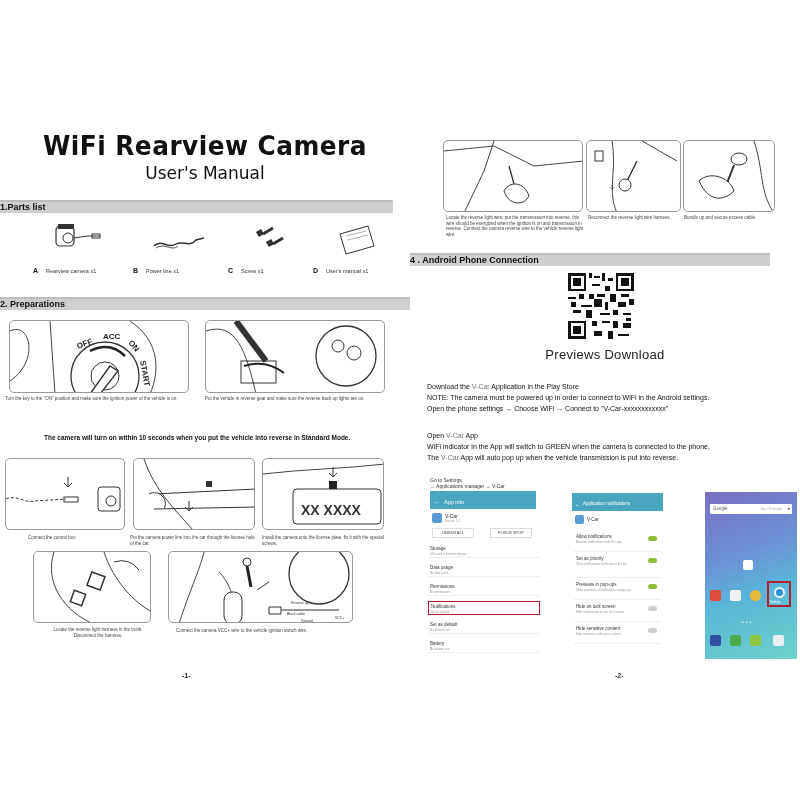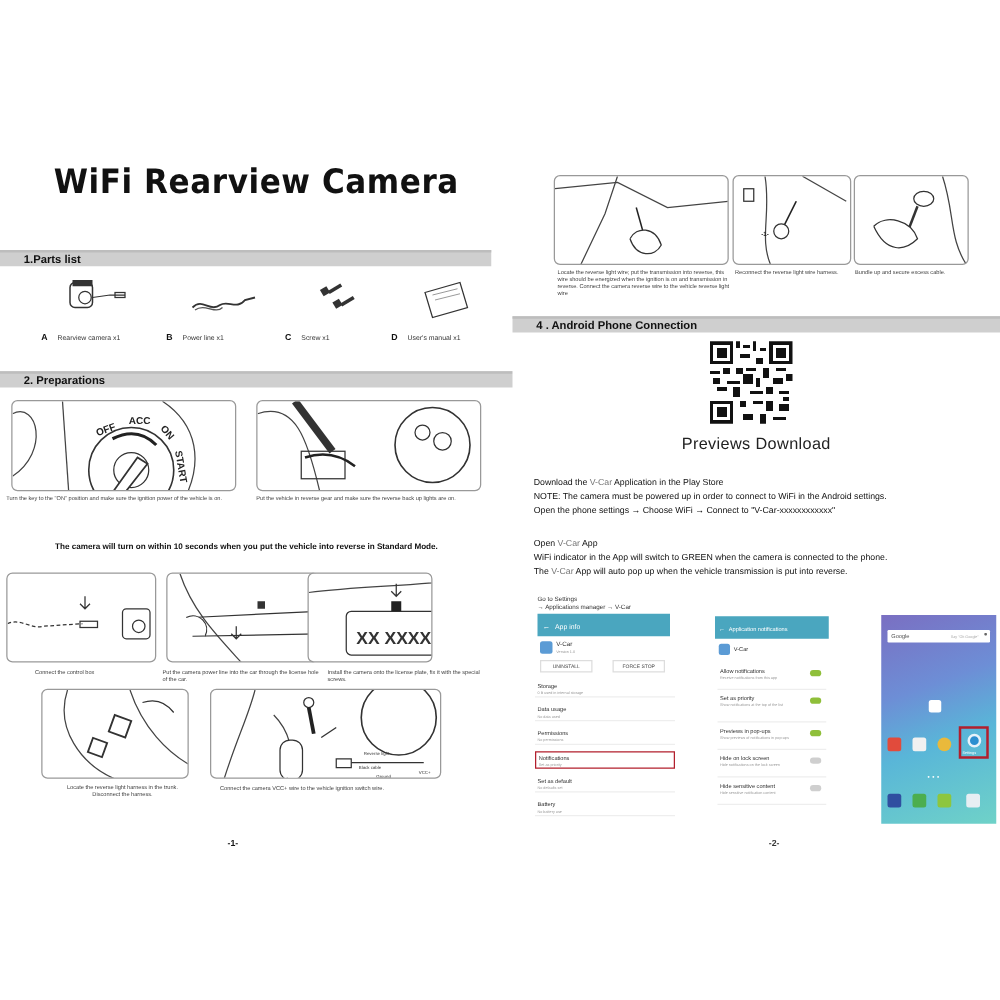--- a/index.html
+++ b/index.html
@@ -3,21 +3,21 @@
 <meta charset="utf-8">
 <style>
   *{box-sizing:border-box;margin:0;padding:0}
   html,body{width:800px;height:800px;background:#ffffff;overflow:hidden}
   body{position:relative;font-family:"Liberation Sans",sans-serif;color:#222}
   .page{position:absolute;top:0;height:800px;background:#fff}
   .p1{left:0;width:410px}
   .p2{left:410px;width:390px}
   .title{position:absolute;left:0;width:410px;top:130px;text-align:center;font-family:"DejaVu Sans",sans-serif;font-weight:bold;font-size:27px;letter-spacing:0.5px;color:#111;transform:scaleX(0.92)}
   .subtitle{position:absolute;left:0;width:410px;top:163px;text-align:center;font-family:"DejaVu Sans",sans-serif;font-size:17px;color:#111}
-  .secbar{position:absolute;height:13px;background:#cfcfcf;border-top:2px solid #bdbdbd;font-weight:bold;font-size:9px;line-height:11px;padding-left:19px;color:#111}
+  .secbar{position:absolute;height:13px;background:#cfcfcf;border-top:2px solid #bdbdbd;font-weight:bold;font-size:9px;line-height:11px;padding-left:0;color:#111}
   .part{position:absolute;top:220px;width:90px;height:60px}
   .part .ill{position:absolute;left:15px;top:0;width:60px;height:40px}
   .part .lbl{position:absolute;left:0;top:47px;font-size:5.5px;color:#333;white-space:nowrap}
   .part .lbl b{font-size:7px;margin-right:8px;color:#111}
   .panel{position:absolute;border:1.2px solid #999;border-radius:5px;background:#fff;overflow:hidden}
   .cap{position:absolute;font-size:4.5px;color:#444;line-height:5.5px}
   .intro{position:absolute;left:44px;top:434px;font-size:6.5px;font-weight:bold;color:#111}
   .pnum{position:absolute;font-size:7px;font-weight:bold;color:#111}
   .qr{position:absolute;left:158px;top:273px;width:66px;height:66px;background:#fff}
   .qrlabel{position:absolute;left:0;width:390px;top:347px;text-align:center;font-size:13px;color:#222;letter-spacing:0.3px}
@@ -27,20 +27,21 @@
   .row{position:absolute;left:4px;right:4px;height:14px;border-bottom:1px solid #eee}
   .row .t{font-size:4.5px;color:#333;position:absolute;left:2px;top:2px}
   .row .s{font-size:3px;color:#999;position:absolute;left:2px;top:8px}
   .toggle{position:absolute;right:4px;top:4px;width:9px;height:5px;border-radius:3px}
 </style>
 </head>
 <body>
 
 <div class="page p1">
   <div class="title">WiFi Rearview Camera</div>
+  <div class="subtitle">User's Manual</div>
 
   <div class="secbar" style="left:0;top:200px;width:393px">1.Parts list</div>
 
   <div class="part" style="left:33px">
     <svg class="ill" viewBox="0 0 60 40">
       <rect x="8" y="6" width="18" height="20" rx="4" fill="none" stroke="#333" stroke-width="1.2"></rect>
       <circle cx="20" cy="18" r="5" fill="none" stroke="#333"></circle>
       <rect x="10" y="4" width="16" height="5" fill="#333"></rect>
       <path d="M26 18 L40 16 L52 16" stroke="#333" fill="none"></path>
       <rect x="44" y="14" width="8" height="4" fill="none" stroke="#333"></rect>
@@ -121,21 +122,21 @@
       <path d="M10 0 C20 30 40 50 60 72" stroke="#444" fill="none"></path>
       <path d="M20 35 L122 30" stroke="#333" fill="none"></path>
       <path d="M20 50 L122 48" stroke="#333" fill="none"></path>
       <path d="M15 35 C25 30 35 40 30 50" stroke="#333" fill="#fff"></path>
       <rect x="72" y="22" width="6" height="6" fill="#333"></rect>
       <path d="M55 42 L55 52 M51 48 L55 52 L59 48" stroke="#333" fill="none"></path>
     </svg>
   </div>
   <div class="cap" style="left:130px;top:535px;width:128px">Put the camera power line into the car through the license hole of the car.</div>
 
-  <div class="panel" style="left:246px;top:458px;width:100px;height:72px">
+  <div class="panel" style="left:262px;top:458px;width:122px;height:72px">
     <svg width="122" height="72" viewBox="0 0 122 72">
       <path d="M0 15 C40 10 80 10 122 5" stroke="#444" fill="none"></path>
       <rect x="30" y="30" width="88" height="35" rx="4" fill="none" stroke="#333"></rect>
       <text x="38" y="56" font-size="14" font-weight="bold" fill="#333">XX XXXX</text>
       <rect x="66" y="22" width="8" height="8" fill="#222"></rect>
       <path d="M70 8 L70 18 M66 14 L70 18 L74 14" stroke="#333" fill="none"></path>
     </svg>
   </div>
   <div class="cap" style="left:262px;top:535px;width:128px">Install the camera onto the license plate, fix it with the special screws.</div>
 
@@ -198,21 +199,21 @@
   <div class="panel" style="left:273px;top:140px;width:92px;height:72px">
     <svg width="92" height="72" viewBox="0 0 92 72">
       <path d="M70 0 C80 30 75 50 90 72" stroke="#444" fill="none"></path>
       <ellipse cx="55" cy="18" rx="8" ry="6" fill="none" stroke="#333"></ellipse>
       <path d="M50 24 L40 50" stroke="#333" stroke-width="2"></path>
       <path d="M15 40 C25 30 45 35 50 50 C40 60 25 62 15 40" fill="#fff" stroke="#333"></path>
     </svg>
   </div>
   <div class="cap" style="left:274px;top:215px;width:100px">Bundle up and secure excess cable.</div>
 
-  <div class="secbar" style="left:0;top:253px;width:390px">4 . Android Phone Connection</div>
+  <div class="secbar" style="left:0;top:253px;width:360px">4 . Android Phone Connection</div>
 
   <svg class="qr" viewBox="0 0 25 25" shape-rendering="crispEdges">
     <rect width="25" height="25" fill="#fff"></rect>
     <g fill="#111">
       <rect x="0" y="0" width="7" height="7"></rect>
         <rect x="1" y="1" width="5" height="5" fill="#fff"></rect>
         <rect x="2" y="2" width="3" height="3"></rect>
       <rect x="18" y="0" width="7" height="7"></rect>
         <rect x="19" y="1" width="5" height="5" fill="#fff"></rect>
         <rect x="20" y="2" width="3" height="3"></rect>

